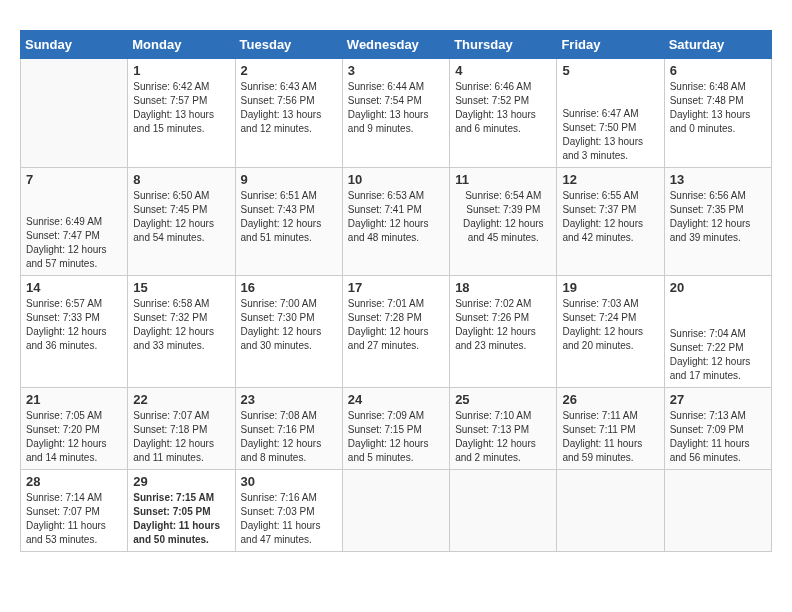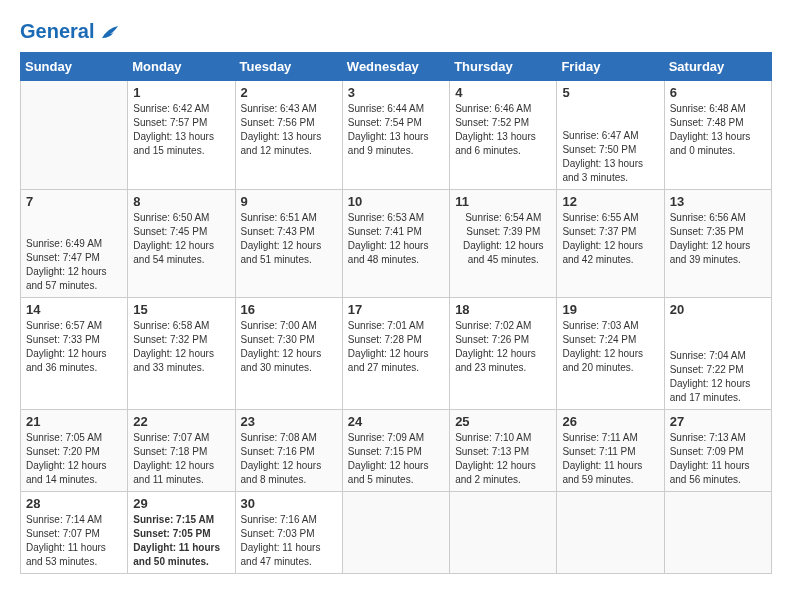--- a/index.html
+++ b/index.html
@@ -70,26 +70,20 @@
     tbody tr:nth-child(even) {
       background: #fafafa;
     }
   </style>
 </head>
 <body>
 
 <div class="header">
   <div class="logo">
     <div>
-      <div style="font-size:20px;font-weight:bold;color:#333;line-height:1.1;">
-        <span style="color:#1a6ab5;">General</span>
-        <svg style="display:inline;vertical-align:middle;" width="20" height="18" viewBox="0 0 20 18">
-          <path d="M2,14 Q8,4 18,2 Q14,8 10,10 Q12,10 14,8 Q10,14 2,14Z" fill="#1a6ab5"></path>
-        </svg>
-      </div>
     </div>
   </div>
   <div class="title-section">
     <div class="month-title"></div>
     <div class="subtitle"></div>
   </div>
 </div>
 
 <table>
   <thead>

